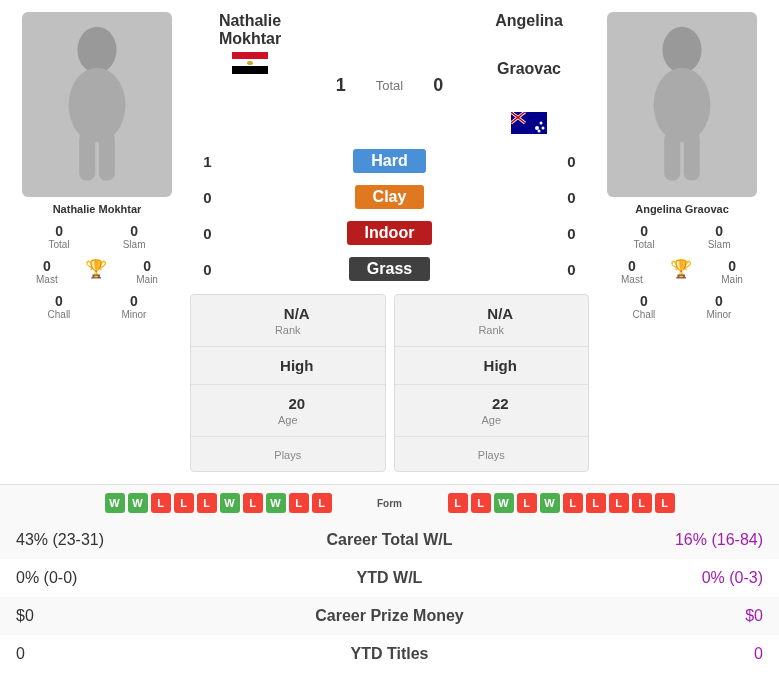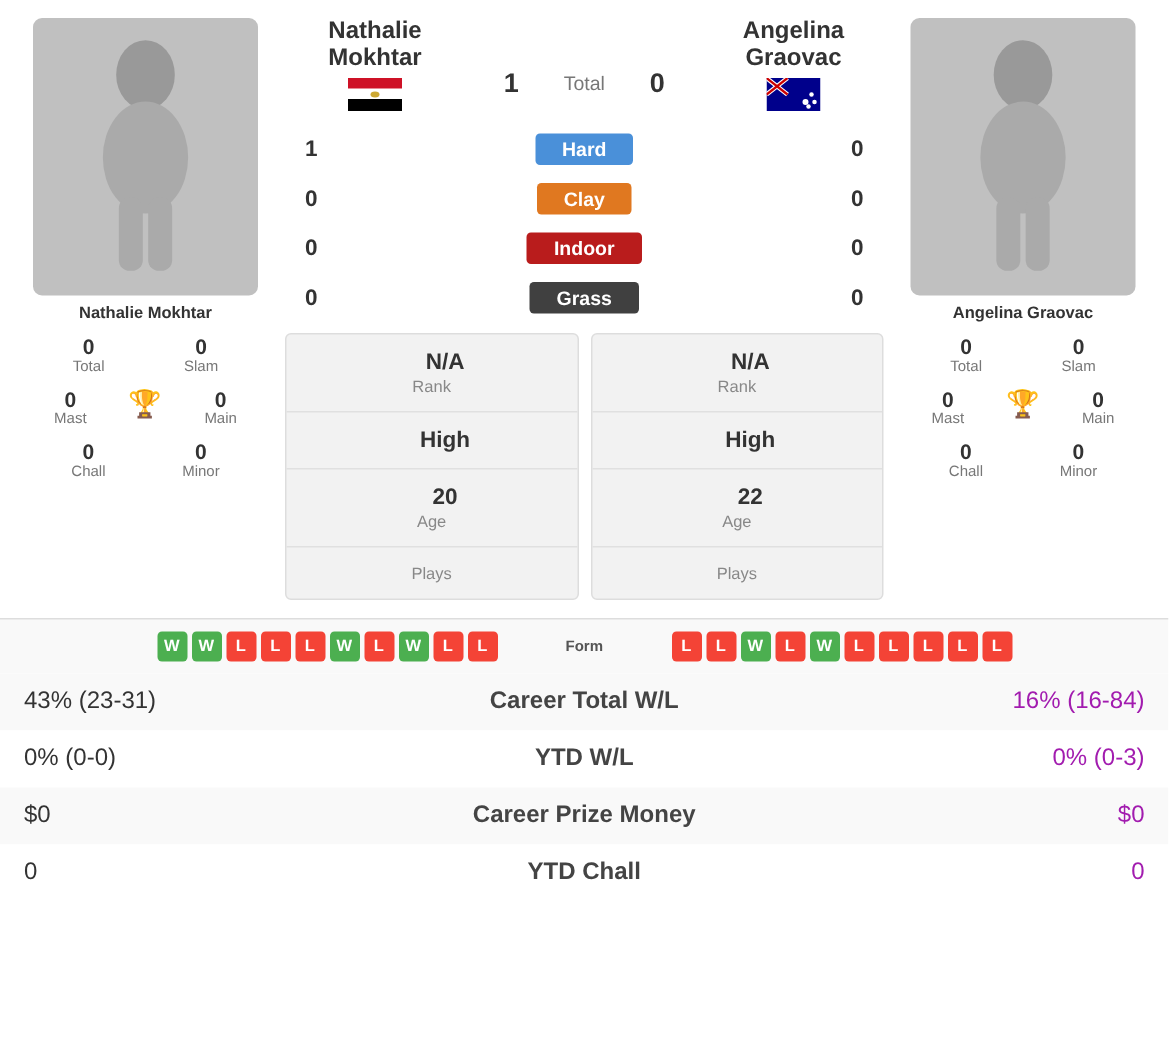--- a/index.html
+++ b/index.html
@@ -20,21 +20,21 @@
     .trophy-icon {
       color: #c0a030;
       font-size: 18px;
     }
 
     .badge {
       display: inline-block;
       padding: 3px 18px;
       border-radius: 3px;
       color: white;
-      font-size: 13px;
+      font-size: 16px;
       font-weight: bold;
     }
 
     .badge-hard { background: #4a90d9; }
     .badge-clay { background: #e07820; }
     .badge-indoor { background: #b91c1c; }
     .badge-grass { background: #404040; }
 
     
     .form-section {
@@ -359,21 +359,21 @@
         </div>
 
         <div style="flex:1; display:flex; flex-direction:column; align-items:center; justify-content:center;">
           <div style="display:flex; align-items:center; gap:30px; margin-top:24px;">
             <span style="font-size:18px; font-weight:bold;">1</span>
             <span style="font-size:13px; color:#777;">Total</span>
             <span style="font-size:18px; font-weight:bold;">0</span>
           </div>
         </div>
 
-        <div class="cn-left" style="align-items:center;">
+        <div class="cn-left" style="align-items:center;gap:30px;">
           <span class="cn-name">Angelina</span>
           <span class="cn-name">Graovac</span>
 
           <svg width="36" height="22" viewBox="0 0 36 22" style="margin-top:4px;">
             <rect x="0" y="0" width="36" height="22" fill="#00008B"></rect>
             <line x1="0" y1="0" x2="14" y2="11" stroke="white" stroke-width="3"></line>
             <line x1="14" y1="0" x2="0" y2="11" stroke="white" stroke-width="3"></line>
             <line x1="0" y1="0" x2="14" y2="11" stroke="#CC0000" stroke-width="1.5"></line>
             <line x1="14" y1="0" x2="0" y2="11" stroke="#CC0000" stroke-width="1.5"></line>
             <circle cx="26" cy="16" r="2" fill="white"></circle>
@@ -550,19 +550,19 @@
     <td class="stat-center-label"><strong>YTD W/L</strong></td>
     <td class="stat-right-value" style="text-align:right;">0% (0-3)</td>
   </tr>
         <tr>
     <td class="stat-left-value">$0</td>
     <td class="stat-center-label"><strong>Career Prize Money</strong></td>
     <td class="stat-right-value" style="text-align:right;">$0</td>
   </tr>
         <tr>
     <td class="stat-left-value">0</td>
-    <td class="stat-center-label"><strong>YTD Chall</strong></td>
+    <td class="stat-center-label"><strong>YTD Titles</strong></td>
     <td class="stat-right-value" style="text-align:right;">0</td>
   </tr>
       </tbody>
   </table>
 
 </div>
 
 </body></html>

